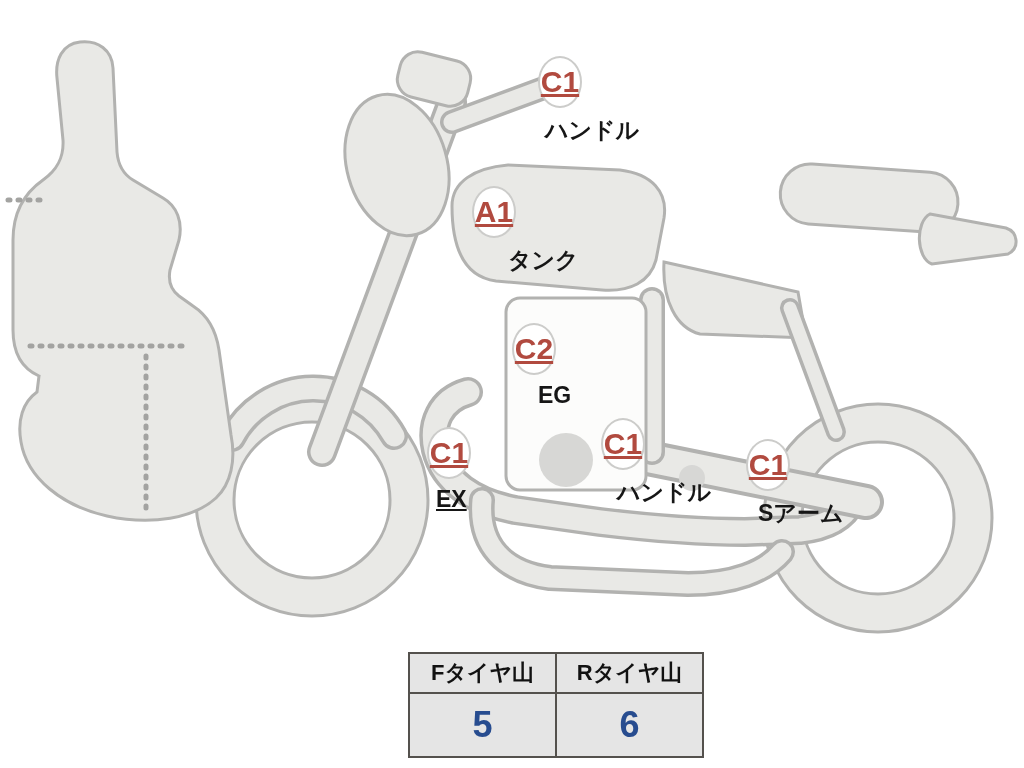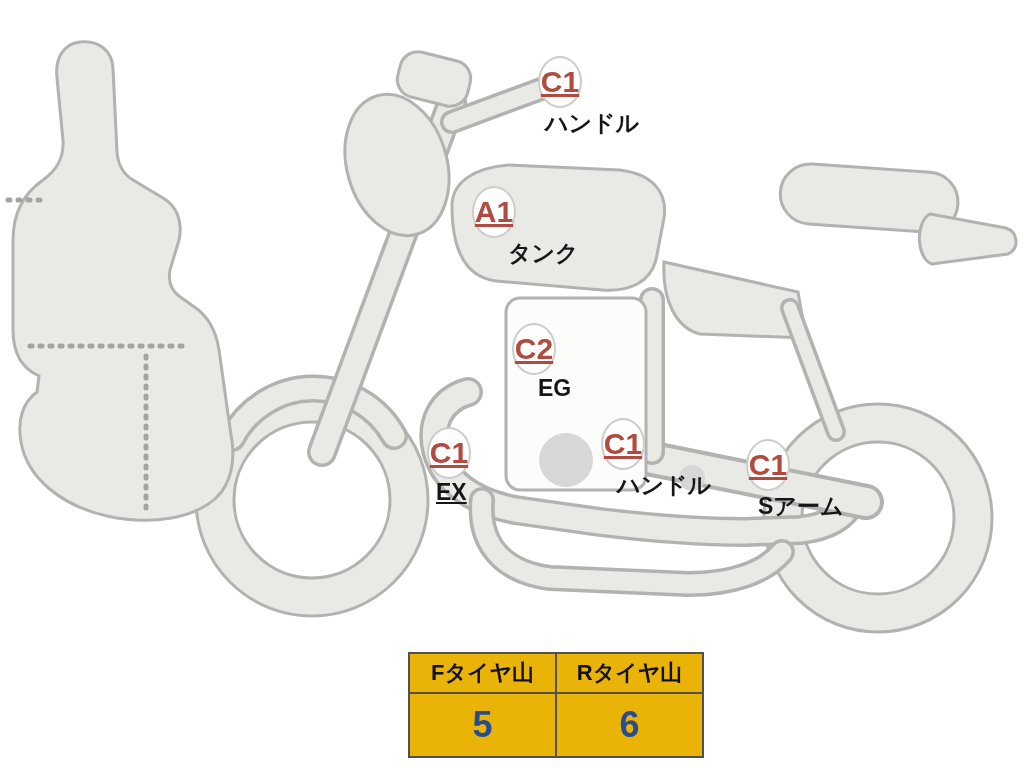--- a/index.html
+++ b/index.html
@@ -25,29 +25,29 @@
     width:44px; height:52px;
     background:#ffffff;
     border:2px solid #ccccca;
     border-radius:50%;
     display:flex; align-items:center; justify-content:center;
     font-weight:bold; font-size:30px;
     color:var(--code-text);
     text-decoration:underline;
   }
   .tag-name {
-    margin-top:0;
+    margin-top:7px;
     font-size:23px; font-weight:600;
     color:#161616;
     white-space:nowrap;
   }
 
   .tire-table {
     position:absolute; left:408px; top:652px;
-    border-collapse:collapse; background:#eab308;
+    border-collapse:collapse; background:#e5e5e5;
   }
   .tire-table th, .tire-table td {
     border:2px solid #54514d;
     width:147px; text-align:center; vertical-align:middle;
   }
   .tire-table th { font-size:22px; font-weight:600; color:#111111; height:40px; }
   .tire-table td { font-size:36px; font-weight:600; color:var(--value-text); height:64px; }
 </style>
 </head>
 <body>

